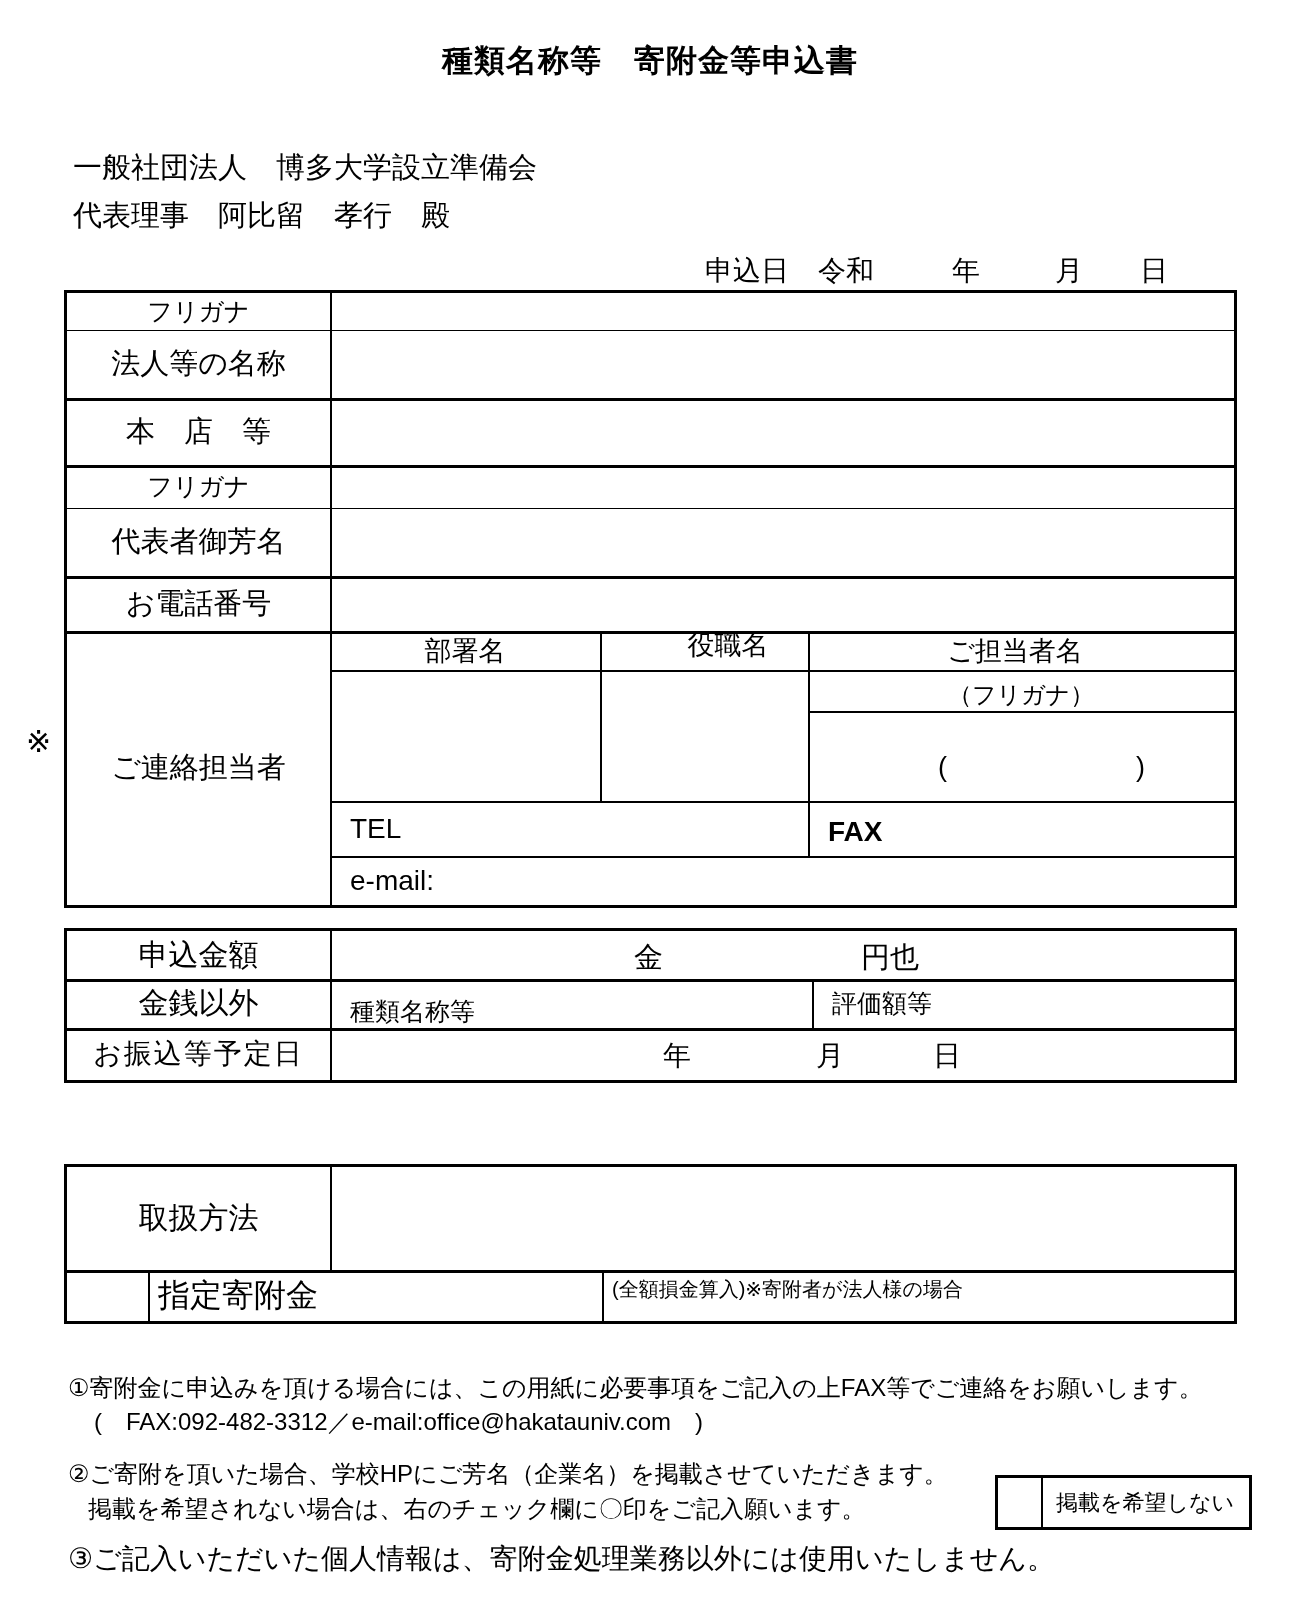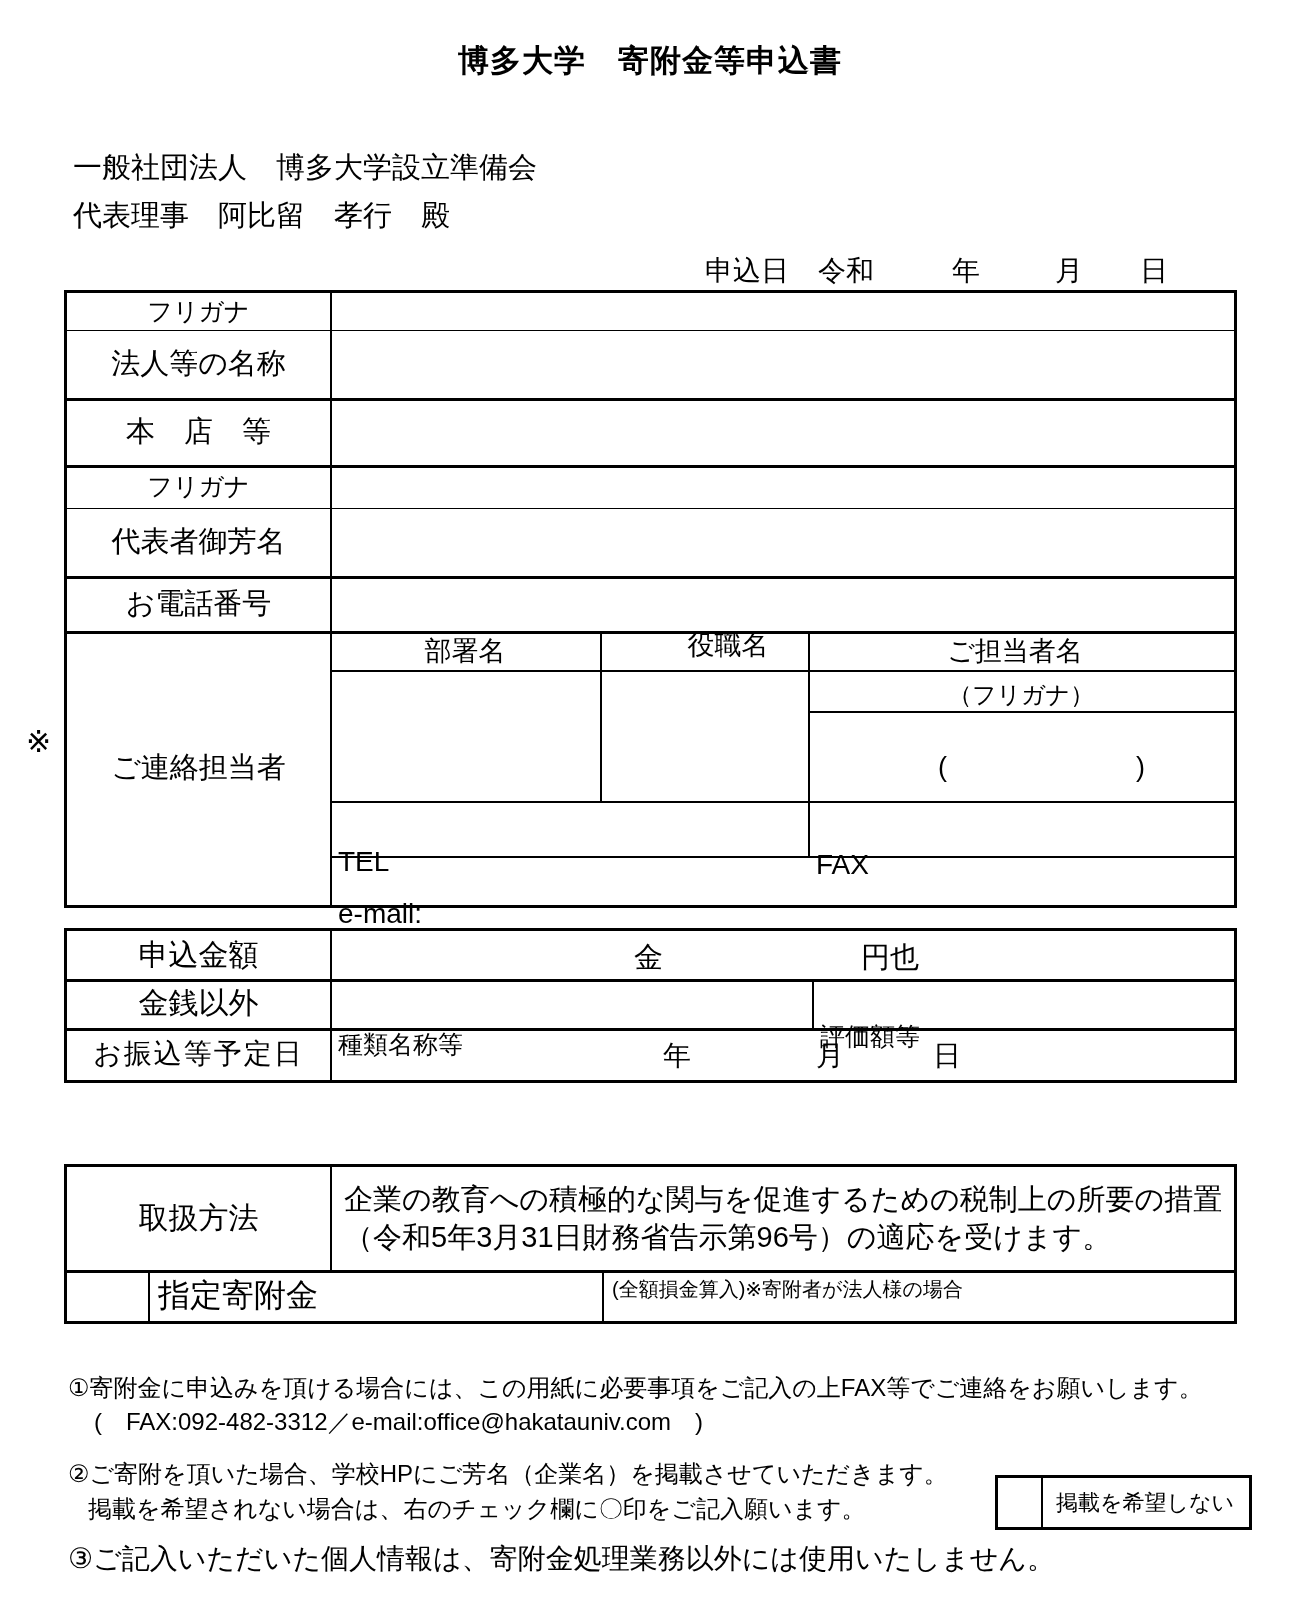--- a/index.html
+++ b/index.html
@@ -4,31 +4,31 @@
 <style>
   html,body{margin:0;padding:0;background:#e8e8e8;}
   .page{position:relative;width:1300px;height:1600px;background:#ffffff;
         font-family:"Liberation Sans","DejaVu Sans",sans-serif;color:#000;overflow:hidden;margin:0 auto;}
   .abs{position:absolute;white-space:nowrap;}
   .tbl{position:absolute;border:3px solid #000;box-sizing:border-box;}
   .hl{position:absolute;background:#000;height:2px;}
   .vl{position:absolute;background:#000;width:2px;}
   .cell{position:absolute;display:flex;align-items:center;box-sizing:border-box;}
   .ctr{justify-content:center;text-align:center;}
-  .padl{padding-left:8px;margin-top:33px;}
+  .padl{padding-left:20px;}
   .box{position:absolute;border:3px solid #000;box-sizing:border-box;}
   .col{flex-direction:column;align-items:flex-start;justify-content:center;}
   span{white-space:nowrap;}
 </style>
 </head>
 <body>
 
 <div class="page">
 
-  <div class="abs" style="left:0;right:0;top:40px;text-align:center;font-size:31px;font-weight:bold;letter-spacing:1px;">博多大学　寄附金等申込書</div>
+  <div class="abs" style="left:0;right:0;top:40px;text-align:center;font-size:31px;font-weight:bold;letter-spacing:1px;">種類名称等　寄附金等申込書</div>
 
   <div class="abs" style="left:73px;top:148px;font-size:29px;">一般社団法人　博多大学設立準備会</div>
   <div class="abs" style="left:73px;top:196px;font-size:29px;">代表理事　阿比留　孝行　殿</div>
 
   <div>
     <span class="abs" style="left:705px;top:252px;font-size:28px;">申込日</span>
     <span class="abs" style="left:818px;top:252px;font-size:28px;">令和</span>
     <span class="abs" style="left:952px;top:252px;font-size:28px;">年</span>
     <span class="abs" style="left:1055px;top:252px;font-size:28px;">月</span>
     <span class="abs" style="left:1140px;top:252px;font-size:28px;">日</span>
@@ -96,21 +96,21 @@
     <div class="cell" style="left:533px;top:377px;width:208px;height:131px;"></div>
     <div class="cell ctr" style="left:741px;top:377px;width:426px;height:41px;font-size:24px;align-items:flex-end;">
         <span>（フリガナ）</span>
       </div>
     <div class="cell" style="left:741px;top:418px;width:426px;height:90px;">
       <span class="abs" style="left:130px;top:38px;font-size:27px;">(　　　　　　　)</span>
     </div>
     <div class="cell padl" style="left:263px;top:508px;width:478px;height:55px;font-size:28px;">
         <span>TEL</span>
       </div>
-    <div class="cell padl" style="left:741px;top:508px;width:426px;height:62px;font-size:28px;">
+    <div class="cell padl" style="left:741px;top:508px;width:426px;height:62px;font-size:28px;font-weight:bold;">
         <span>FAX</span>
       </div>
     <div class="cell padl" style="left:263px;top:563px;width:904px;height:49px;font-size:28px;">
         <span>e-mail:</span>
       </div>
   </div>
 
   <div class="tbl" style="left:64px;top:928px;width:1173px;height:155px;">
     <div class="hl" style="left:0;top:48px;width:1167px;height:3px;"></div>
     <div class="hl" style="left:0;top:97px;width:1167px;height:3px;"></div>
@@ -147,24 +147,20 @@
 
   <div class="tbl" style="left:64px;top:1164px;width:1173px;height:160px;">
     <div class="hl" style="left:0;top:103px;width:1167px;height:3px;"></div>
     <div class="vl" style="left:263px;top:0;height:103px;"></div>
     <div class="vl" style="left:81px;top:103px;height:51px;"></div>
     <div class="vl" style="left:535px;top:103px;height:51px;"></div>
 
     <div class="cell ctr" style="left:0;top:0;width:263px;height:103px;font-size:30px;">
         <span>取扱方法</span>
       </div>
-    <div class="cell col" style="left:263px;top:0;width:904px;height:103px;padding-left:14px;font-size:29px;line-height:1.3;">
-      <span>企業の教育への積極的な関与を促進するための税制上の所要の措置</span>
-      <span>（令和5年3月31日財務省告示第96号）の適応を受けます。</span>
-    </div>
 
     <div class="cell" style="left:0;top:103px;width:81px;height:51px;"></div>
     <div class="cell" style="left:81px;top:103px;width:454px;height:51px;padding-left:10px;font-size:32px;">
         <span>指定寄附金</span>
       </div>
     <div class="cell" style="left:535px;top:103px;width:632px;height:51px;align-items:flex-start;padding:6px 0 0 10px;font-size:20px;">
         <span>(全額損金算入)※寄附者が法人様の場合</span>
       </div>
   </div>
 

